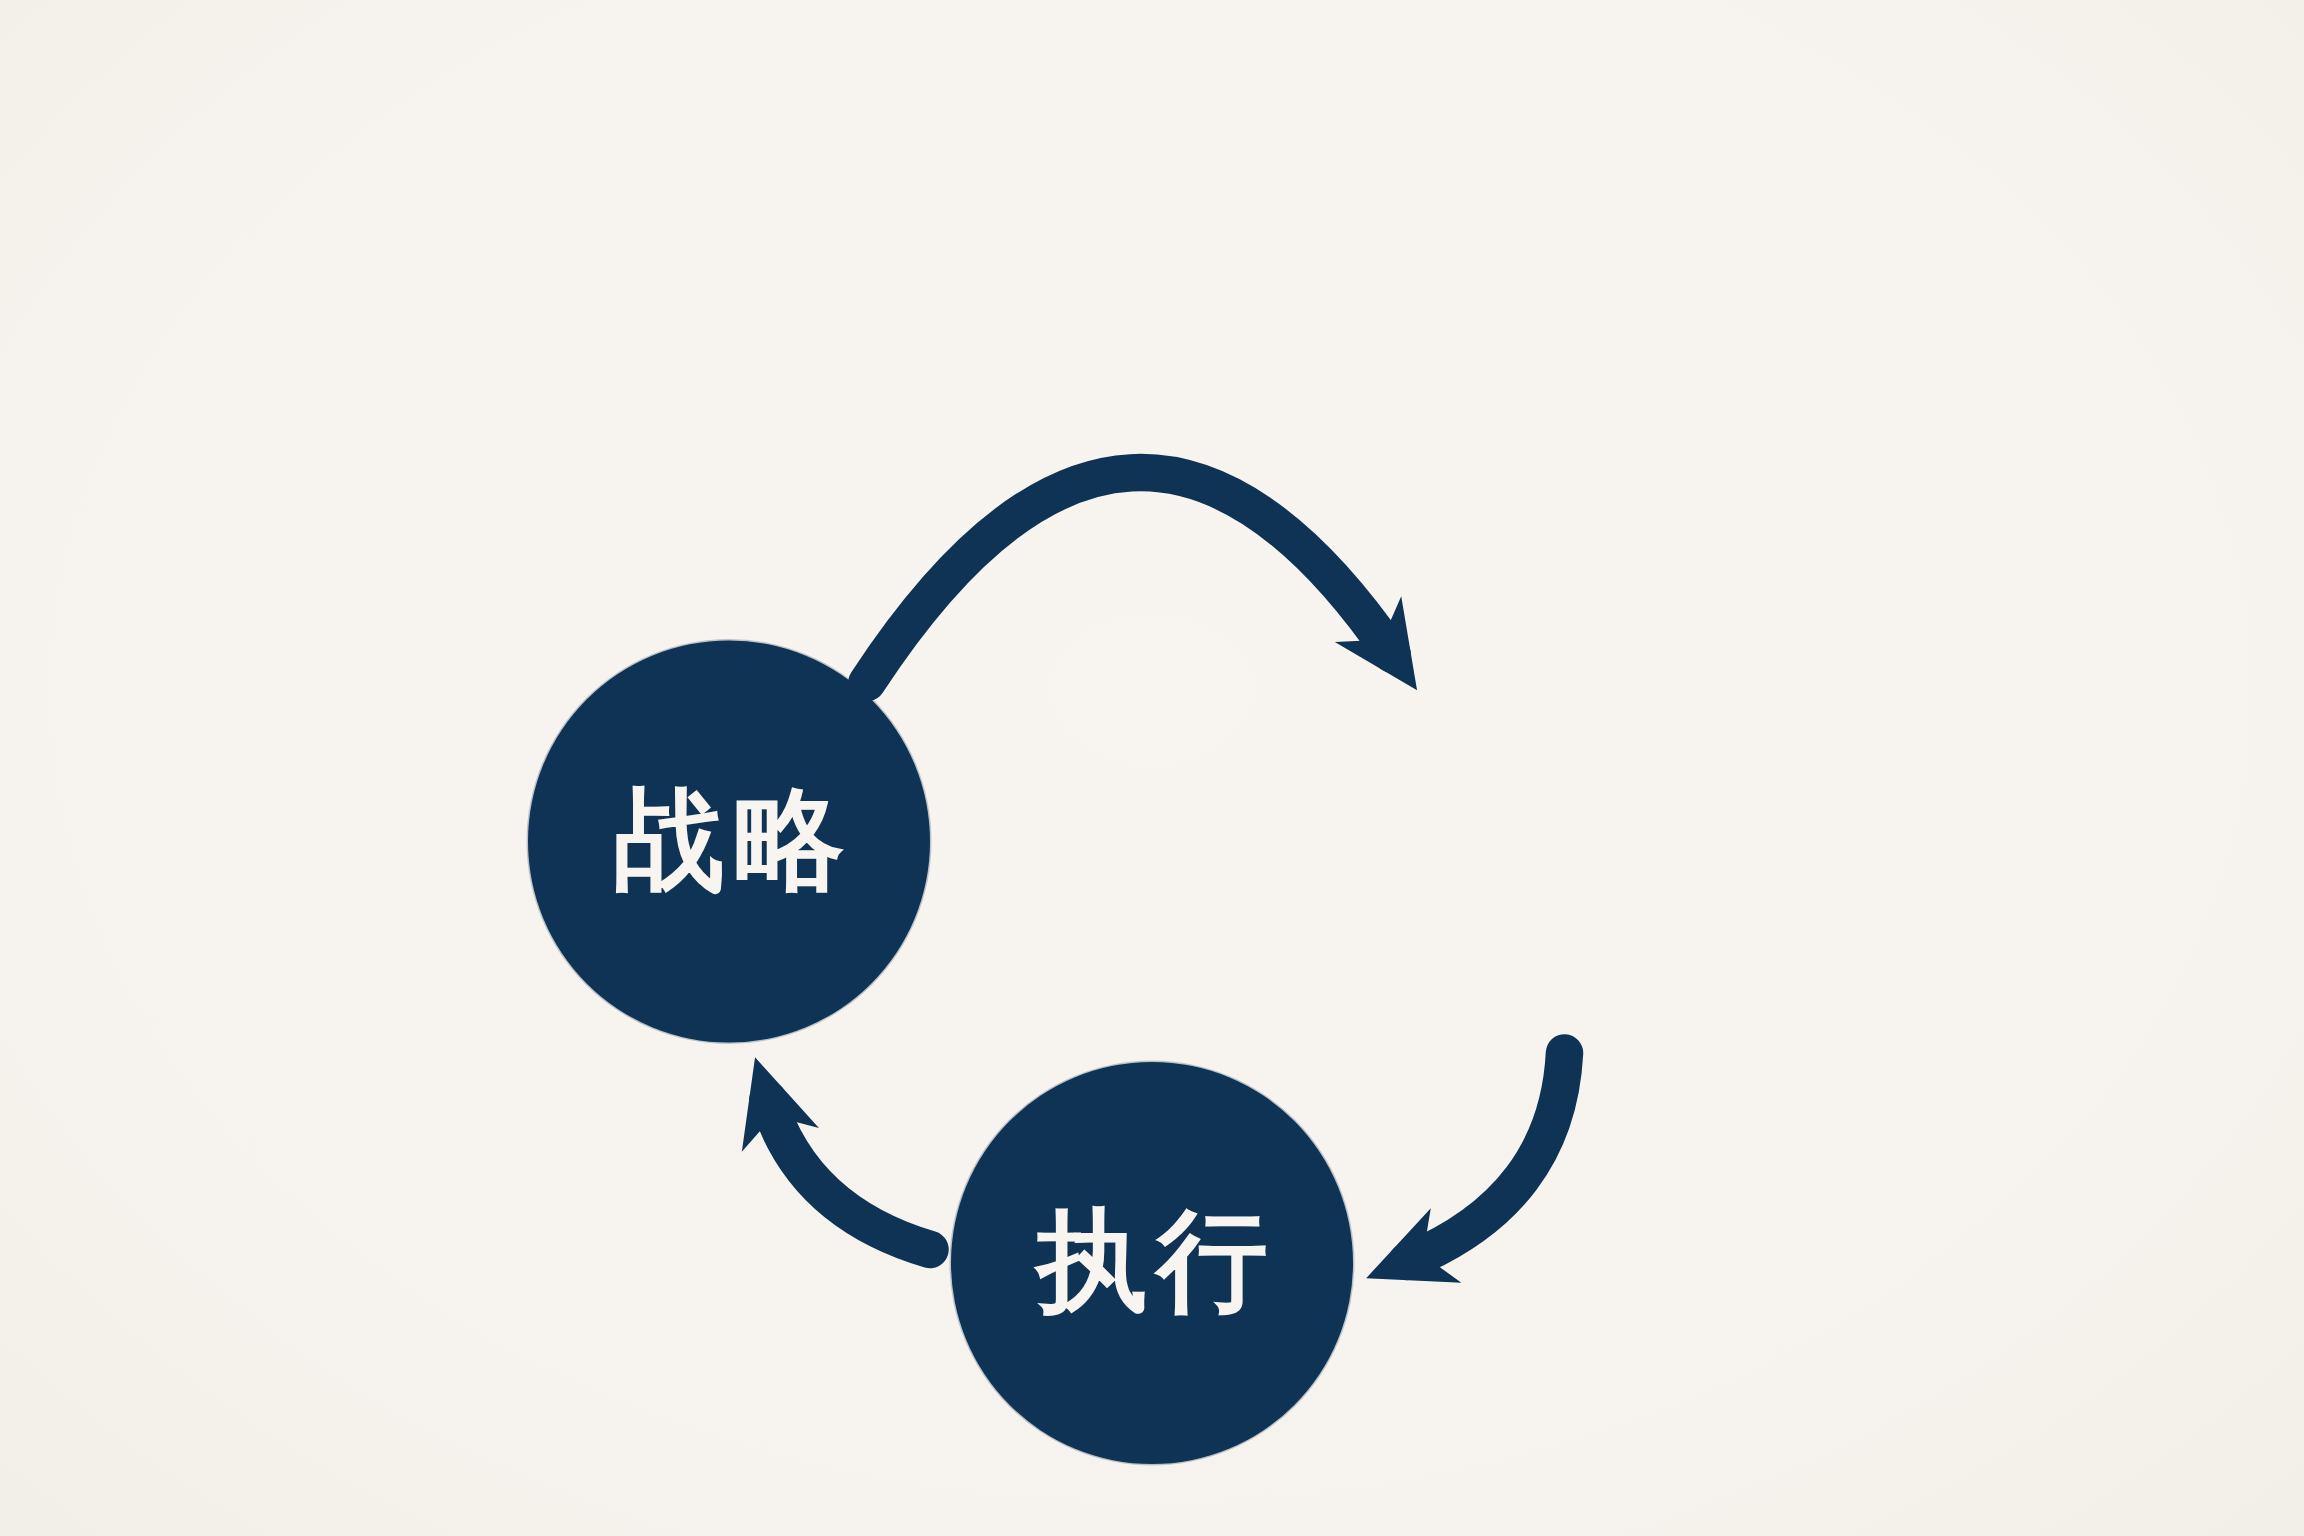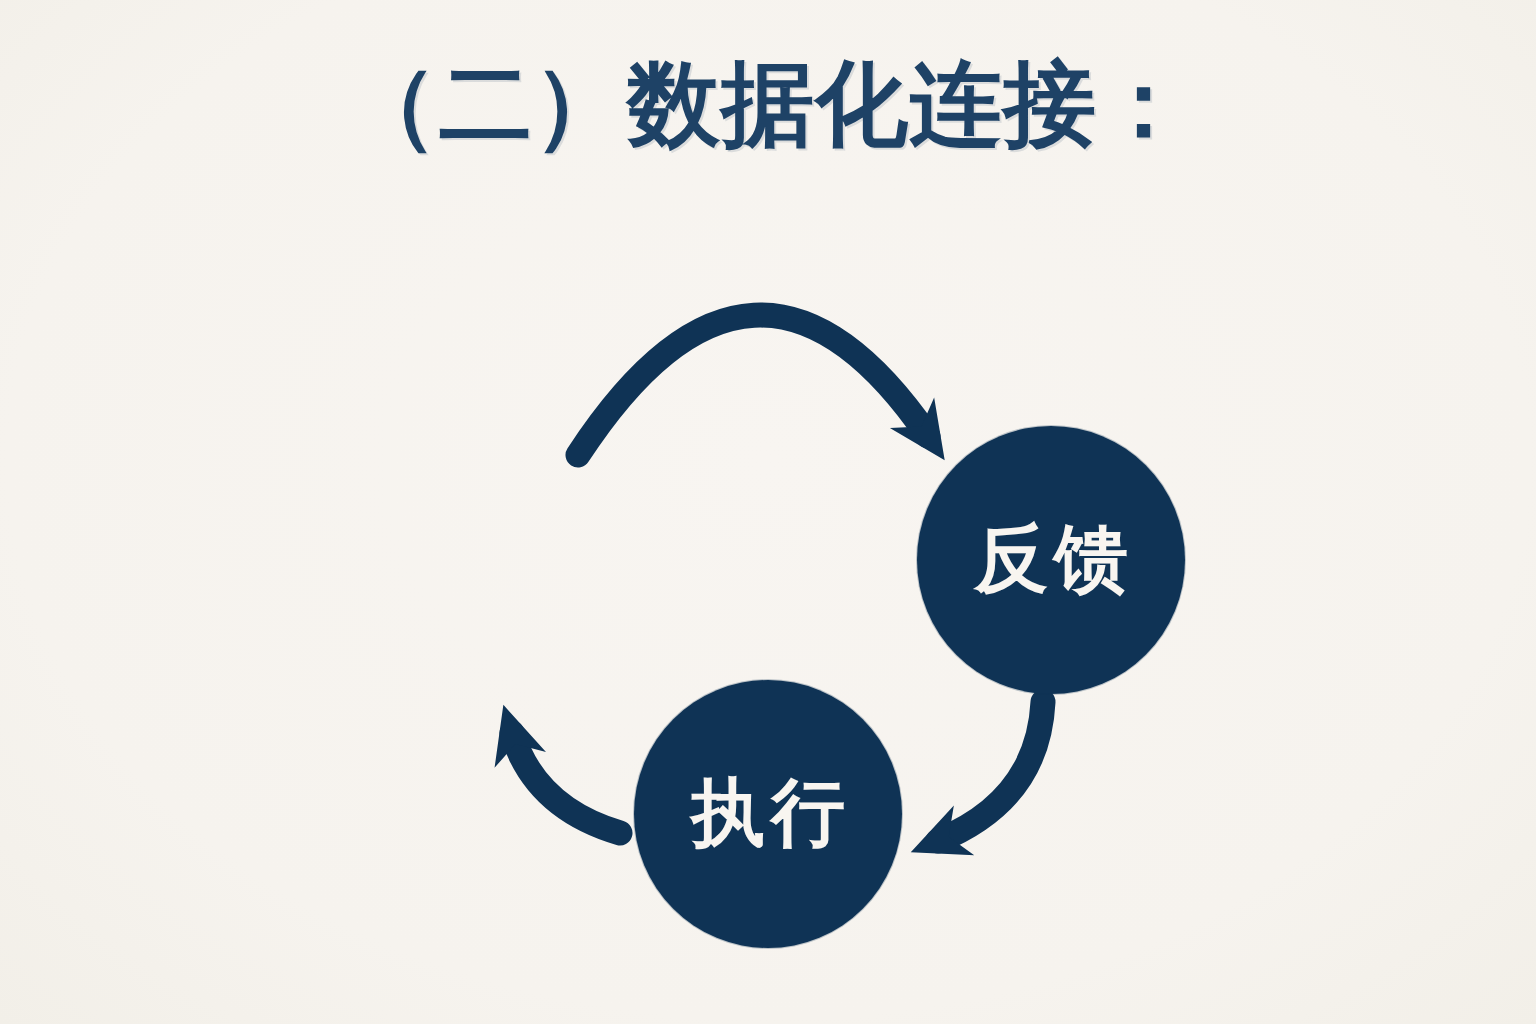--- a/index.html
+++ b/index.html
@@ -52,52 +52,51 @@
     width:268px;height:268px;
     border-radius:50%;
     background:var(--navy);
     display:flex;
     align-items:center;
     justify-content:center;
     box-shadow:0 0 0 1px rgba(15,51,85,0.25);
   }
   .node-strategy{left:352px;top:427px;}
   .node-feedback{left:917px;top:426px;}
-  .node-execution{left:634px;top:680px;}
+  .node-execution{left:634px;top:708px;}
   .node-label{
     color:var(--node-text);
     font-size:74px;
     font-weight:700;
     letter-spacing:6px;
     text-indent:6px;
     white-space:nowrap;
   }
 </style>
 </head>
 <body>
 
 <div class="canvas">
 
   <header class="title">
-    <div class="title-line">（二）数据化连接：</div>
   </header>
 
   <svg class="arrows" viewBox="0 0 1536 1024" xmlns="http://www.w3.org/2000/svg">
     <defs>
       <marker id="head" viewBox="0 0 10 10" refX="5" refY="5" markerWidth="64" markerHeight="64" markerUnits="userSpaceOnUse" orient="auto">
         <path d="M0.6,0.8 L9.6,5 L0.6,9.2 L3.2,5 Z" fill="#0f3355"></path>
       </marker>
     </defs>
     <path class="arrow-path" marker-end="url(#head)" d="M 578 455 Q 755 185 928 436"></path>
     <path class="arrow-path" marker-end="url(#head)" d="M 1043 702 Q 1038 800 938 841"></path>
     <path class="arrow-path" marker-end="url(#head)" d="M 620 833 Q 535 808 512 733"></path>
   </svg>
 
+  <div class="node node-strategy">
+    <span class="node-label">战略</span>
+  </div>
 
-  <div class="node node-feedback">
-    <span class="node-label">反馈</span>
-  </div>
 
   <div class="node node-execution">
     <span class="node-label">执行</span>
   </div>
 
 </div>
 
 </body></html>

